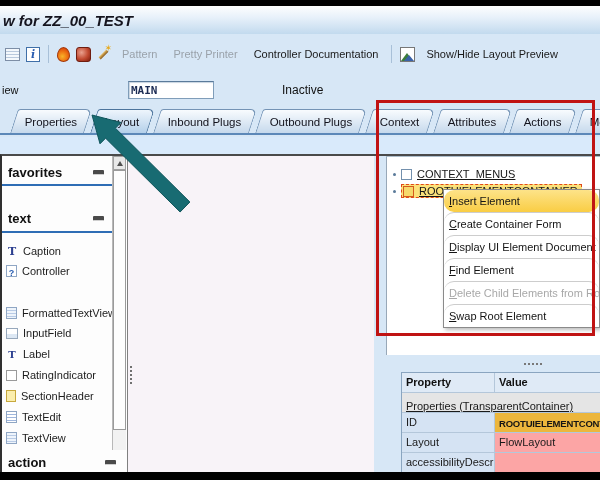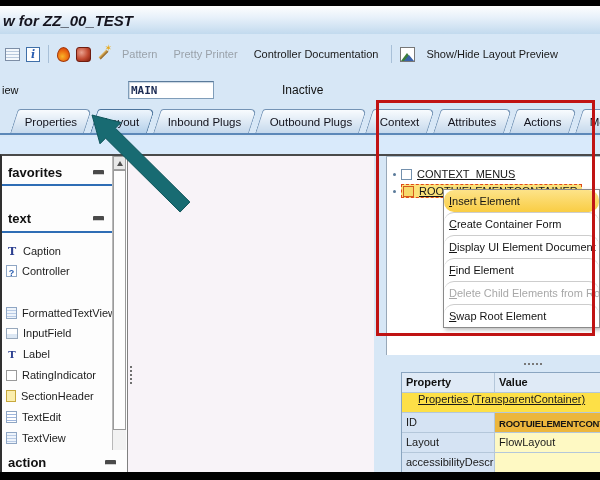--- a/index.html
+++ b/index.html
@@ -114,23 +114,23 @@
   
   .proppanel{position:absolute;left:384px;top:199px;width:216px;height:119px;background:#d7e7f6;}
   .psplit{position:absolute;left:0;top:0;width:216px;height:17px;}
   .dots-h{position:absolute;left:138px;top:8px;width:2px;height:2px;background:#787878;
     box-shadow:4px 0 0 #787878,8px 0 0 #787878,12px 0 0 #787878,16px 0 0 #787878;}
   .ptable{position:absolute;left:15px;top:17px;width:201px;height:102px;background:#fff;
     border:1px solid #8aa5c0;box-sizing:border-box;overflow:hidden;}
   .prow{display:flex;height:20px;border-bottom:1px solid #b4c7da;box-sizing:border-box;}
   .pname{width:93px;flex:none;padding:3px 0 0 4px;box-sizing:border-box;background:#d5e3f3;
     border-right:1px solid #b4c7da;white-space:nowrap;overflow:hidden;}
-  .pval{flex:1;padding:3px 0 0 4px;box-sizing:border-box;background:#fef9c3;white-space:nowrap;overflow:hidden;}
+  .pval{flex:1;padding:3px 0 0 4px;box-sizing:border-box;background:#fca5a5;white-space:nowrap;overflow:hidden;}
   .phead .pname,.phead .pval{font-weight:bold;background:#dfeaf6;color:#101010;}
-  .plink{background:#fde047;align-items:flex-start;padding-left:16px;}
+  .plink{background:#e5e5e5;align-items:flex-end;padding-left:4px;}
   .linktext{text-decoration:underline;color:#1a1a1a;white-space:nowrap;}
   .goldval{background:#ecb63c;font-size:9.5px;letter-spacing:-0.2px;font-weight:bold;color:#141414;
     padding-top:5px;}
 
   
   .ctxmenu{position:absolute;left:443px;top:189px;width:155px;background:#fff;border:1px solid #8a8a8a;
     box-shadow:2px 2px 4px rgba(60,60,60,.35);z-index:40;}
   .mi{height:22px;line-height:22px;padding-left:5px;color:#141414;white-space:nowrap;
     border-top:1px solid #cdcdcd;cursor:default;font-size:11px;overflow:hidden;border-radius:10px;}
   .mi:first-child{border-top:none;}

